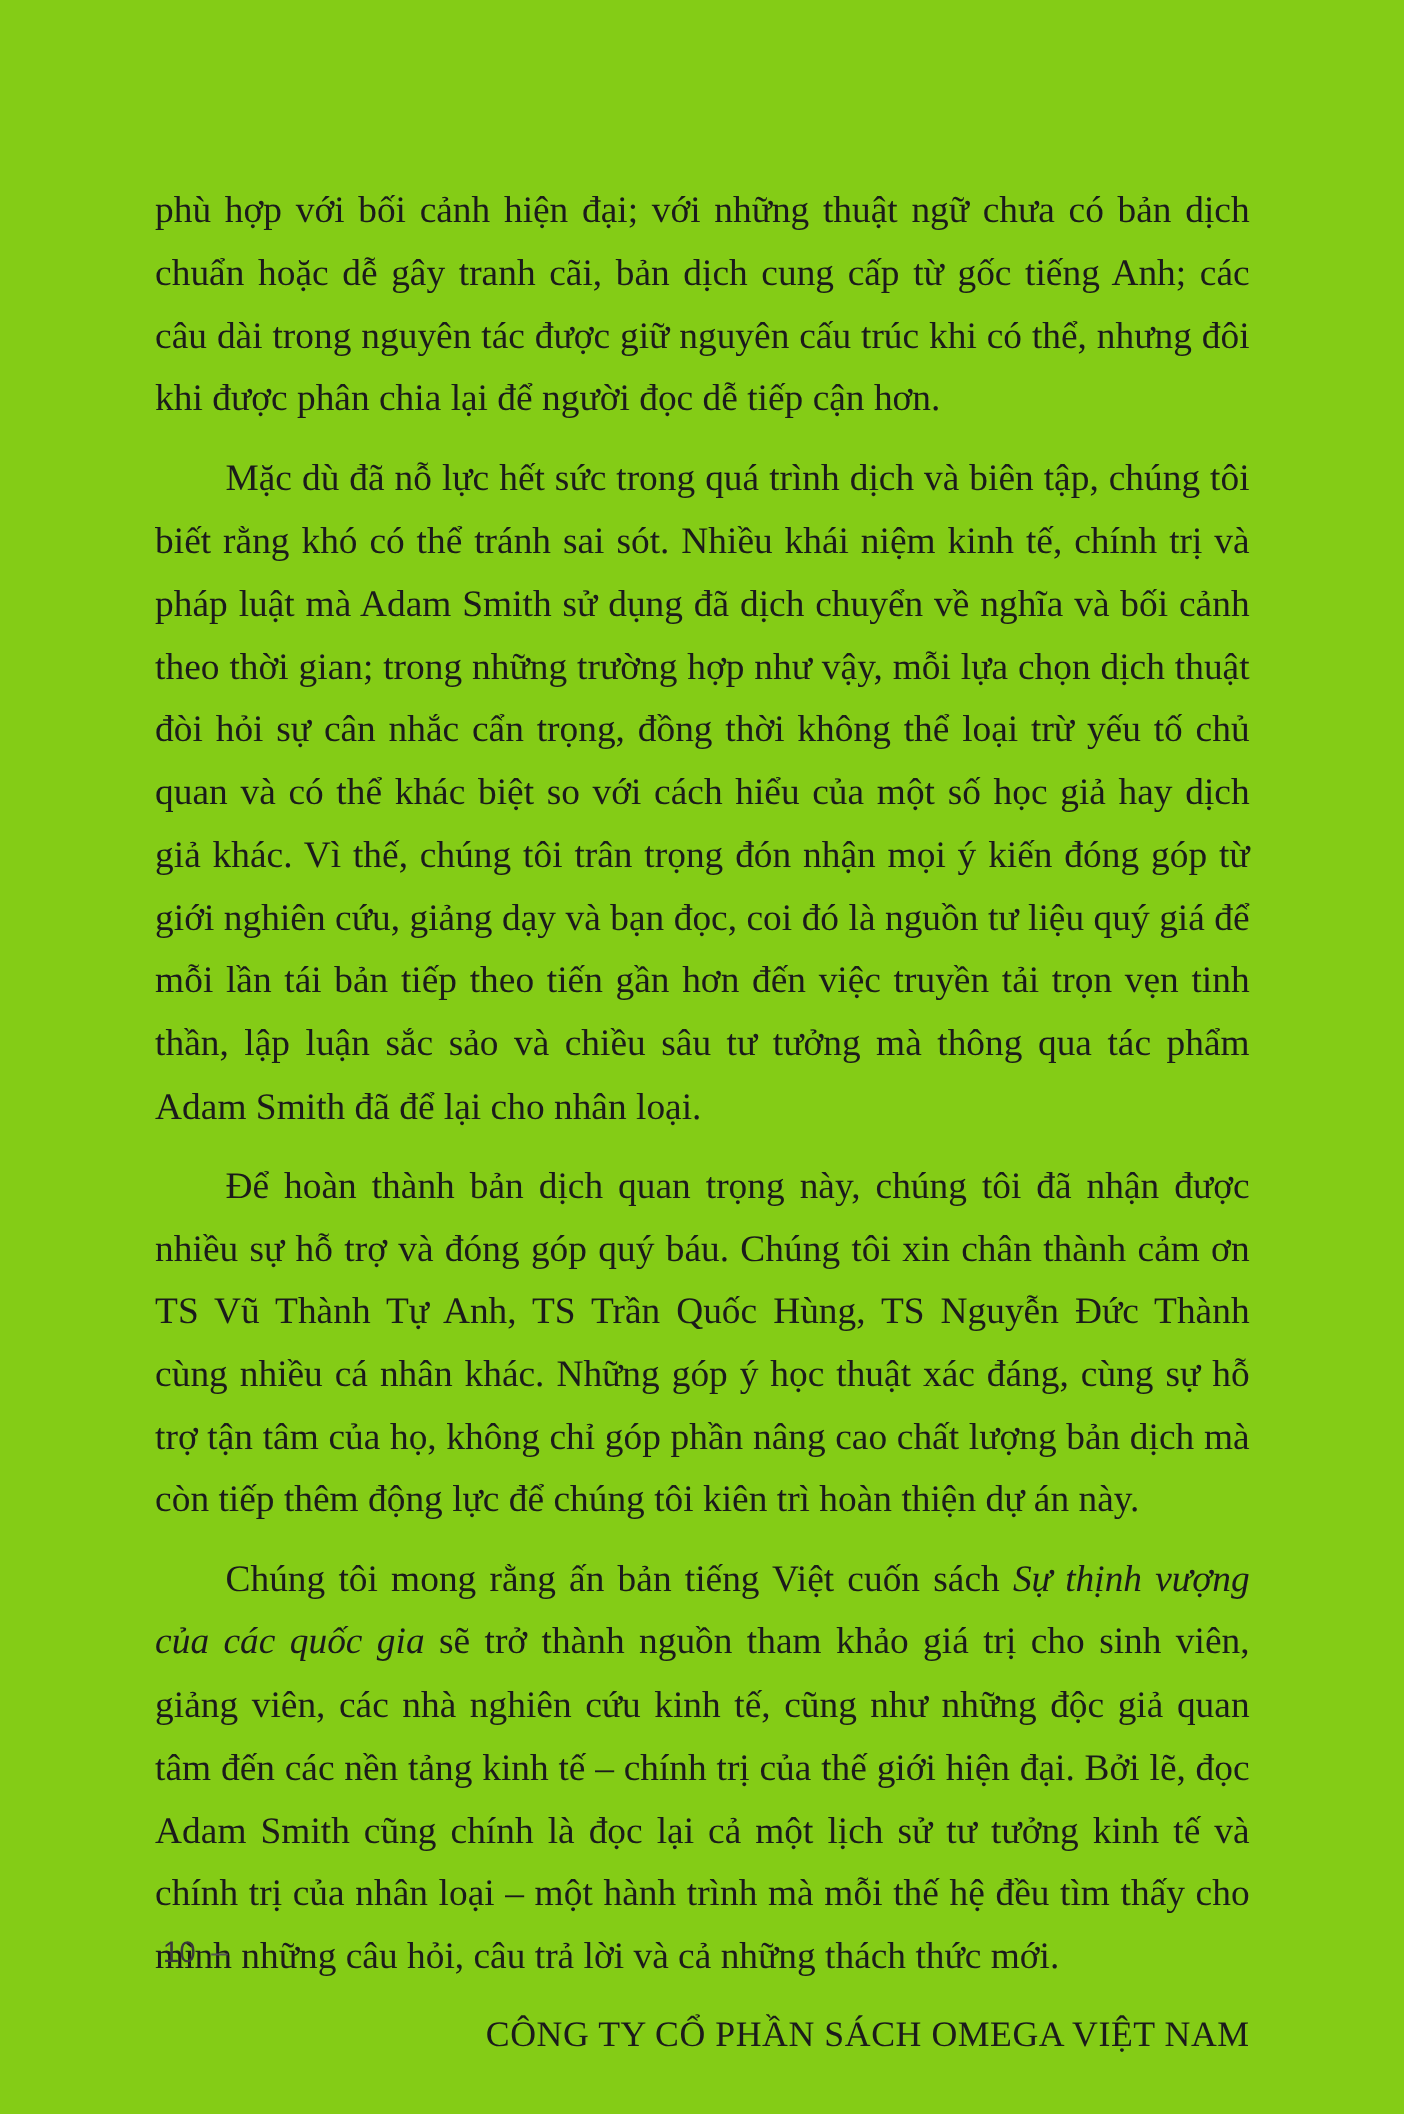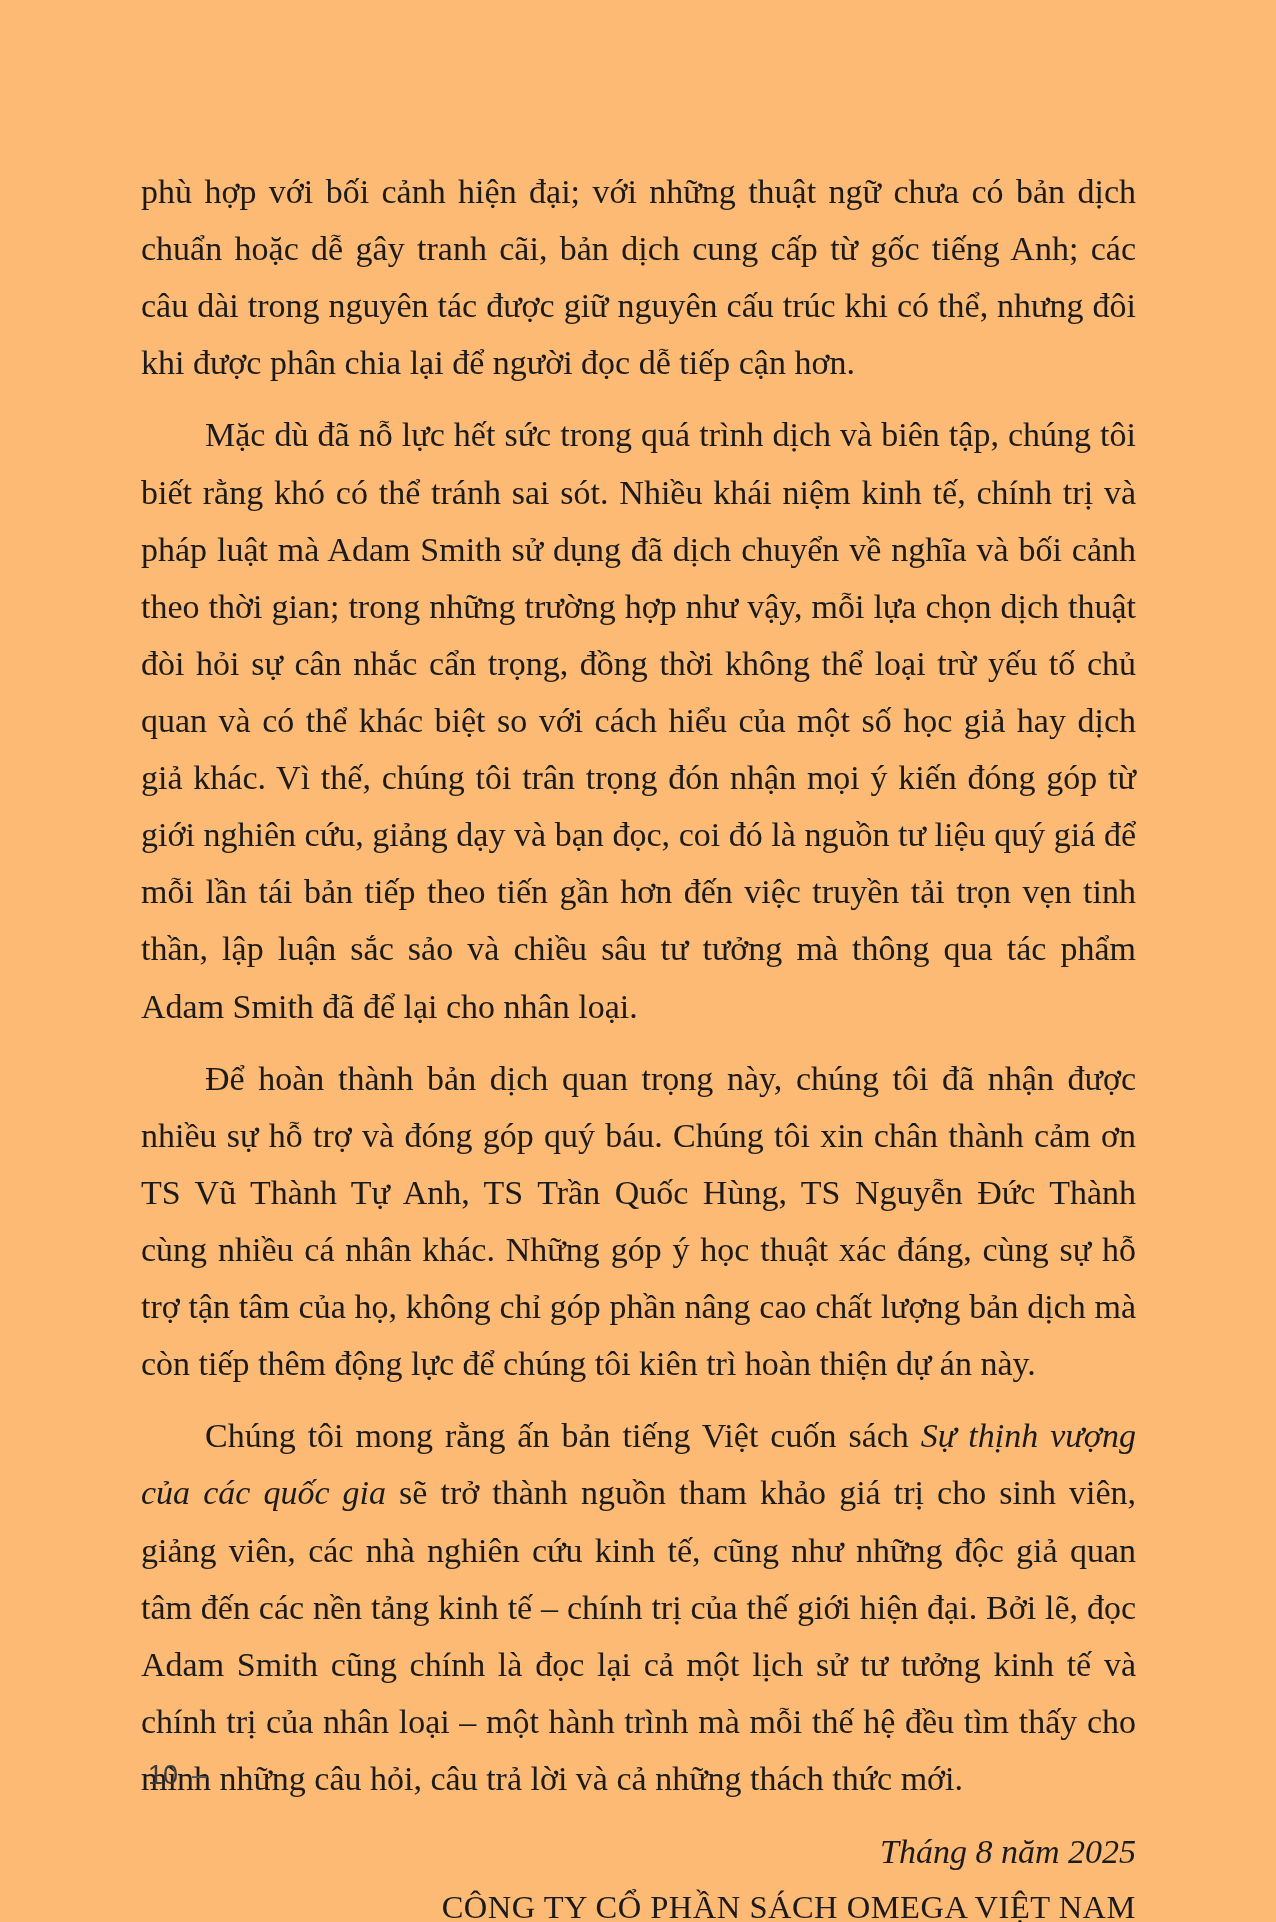--- a/index.html
+++ b/index.html
@@ -5,21 +5,21 @@
   html, body {
     margin: 0;
     padding: 0;
     background: #e8e8e8;
   }
   .page {
     position: relative;
     width: 1276px;
     height: 1922px;
     margin: 0 auto;
-    background: #fdba74;
+    background: #84cc16;
     overflow: hidden;
     color: #1b1b1b;
   }
   .content {
     position: absolute;
     top: 163px;
     left: 141px;
     width: 995px;
     font-family: "Liberation Serif", "DejaVu Serif", serif;
     font-size: 34px;
@@ -71,21 +71,20 @@
 
     <p class="para">phù hợp với bối cảnh hiện đại; với những thuật ngữ chưa có bản dịch chuẩn hoặc dễ gây tranh cãi, bản dịch cung cấp từ gốc tiếng Anh; các câu dài trong nguyên tác được giữ nguyên cấu trúc khi có thể, nhưng đôi khi được phân chia lại để người đọc dễ tiếp cận hơn.</p>
 
     <p class="para indent">Mặc dù đã nỗ lực hết sức trong quá trình dịch và biên tập, chúng tôi biết rằng khó có thể tránh sai sót. Nhiều khái niệm kinh tế, chính trị và pháp luật mà Adam Smith sử dụng đã dịch chuyển về nghĩa và bối cảnh theo thời gian; trong những trường hợp như vậy, mỗi lựa chọn dịch thuật đòi hỏi sự cân nhắc cẩn trọng, đồng thời không thể loại trừ yếu tố chủ quan và có thể khác biệt so với cách hiểu của một số học giả hay dịch giả khác. Vì thế, chúng tôi trân trọng đón nhận mọi ý kiến đóng góp từ giới nghiên cứu, giảng dạy và bạn đọc, coi đó là nguồn tư liệu quý giá để mỗi lần tái bản tiếp theo tiến gần hơn đến việc truyền tải trọn vẹn tinh thần, lập luận sắc sảo và chiều sâu tư tưởng mà thông qua tác phẩm Adam Smith đã để lại cho nhân loại.</p>
 
     <p class="para indent"><span>Để hoàn thành bản dịch quan trọng này, chúng tôi đã nhận được nhiều sự hỗ trợ và đóng góp quý báu. Chúng tôi xin chân thành cảm ơn TS Vũ Thành Tự Anh, TS Trần Quốc Hùng, TS Nguyễn Đức Thành cùng nhiều cá nhân khác. Những góp ý học thuật xác đáng, cùng sự hỗ trợ tận tâm của họ, không chỉ góp phần nâng cao chất lượng bản dịch mà còn tiếp thêm động lực để chúng tôi kiên trì hoàn thiện dự án này.</span></p>
 
     <p class="para indent"><span>Chúng tôi mong rằng  ấn bản tiếng Việt cuốn sách </span><span class="italic">Sự thịnh vượng của các quốc gia</span><span> sẽ trở thành nguồn tham khảo giá trị cho sinh viên, giảng viên, các nhà nghiên cứu kinh tế, cũng như những độc giả quan tâm đến các nền tảng kinh tế – chính trị của thế giới hiện đại. Bởi lẽ, đọc Adam Smith cũng chính là đọc lại cả một lịch sử tư tưởng kinh tế và chính trị của nhân loại – một hành trình mà mỗi thế hệ đều tìm thấy cho mình những câu hỏi, câu trả lời và cả những thách thức mới.</span></p>
 
     <div class="signature">
-      <p class="date">Tháng 8 năm 2025</p>
       <p class="company">CÔNG TY CỔ PHẦN SÁCH OMEGA VIỆT NAM</p>
     </div>
 
   </div>
 
   <div class="footer">
     <span>10</span><span class="dash">–</span>
   </div>
 </div>
 

